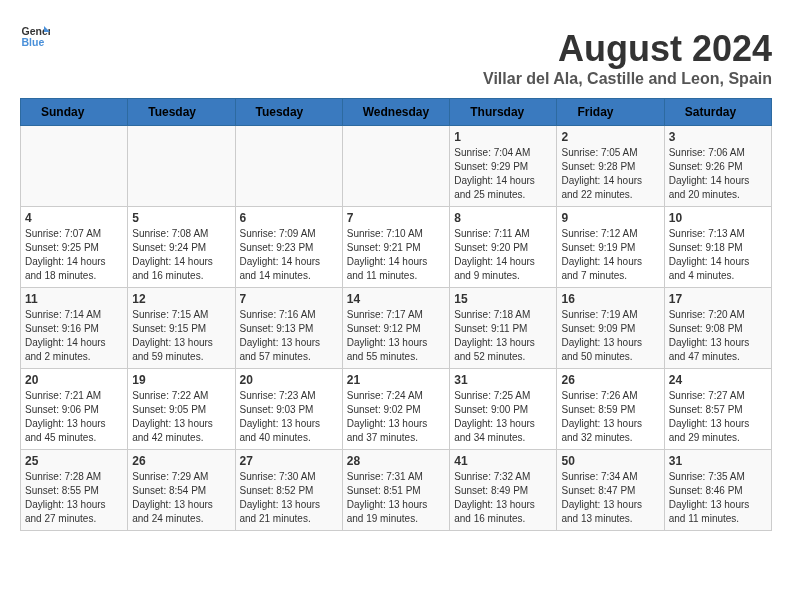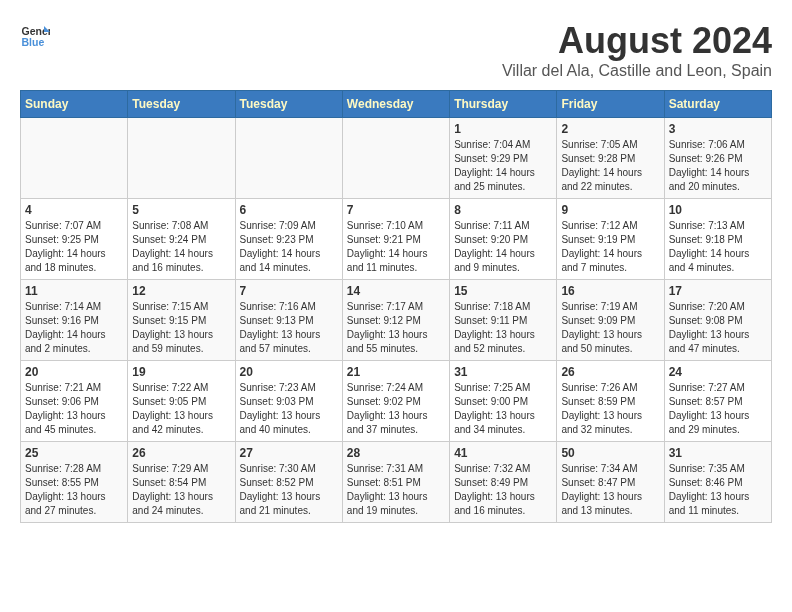--- a/index.html
+++ b/index.html
@@ -25,35 +25,36 @@
       width: 30px;
       height: 30px;
     }
     .title-section {
       text-align: right;
     }
     .title-section h1 {
       font-size: 36px;
       color: #333;
       font-weight: bold;
+      margin-top: 8px;
     }
     .title-section h2 {
       font-size: 16px;
       color: #555;
-      font-weight: normal;
+      font-weight: bold;
     }
     .calendar {
       width: 100%;
       border-collapse: collapse;
       font-size: 11px;
     }
     .calendar thead tr th {
       background: #3a7abf;
-      color: #fef9c3;
-      padding: 6px 4px;
+      color: #000000;
+      padding: 6px 20px;
       text-align: left;
       font-size: 12px;
       border: 1px solid #2d6aa0;
     }
     .calendar tbody tr td {
       border: 1px solid #ccc;
       vertical-align: top;
       padding: 4px;
       min-height: 80px;
       width: calc(100% / 7);

